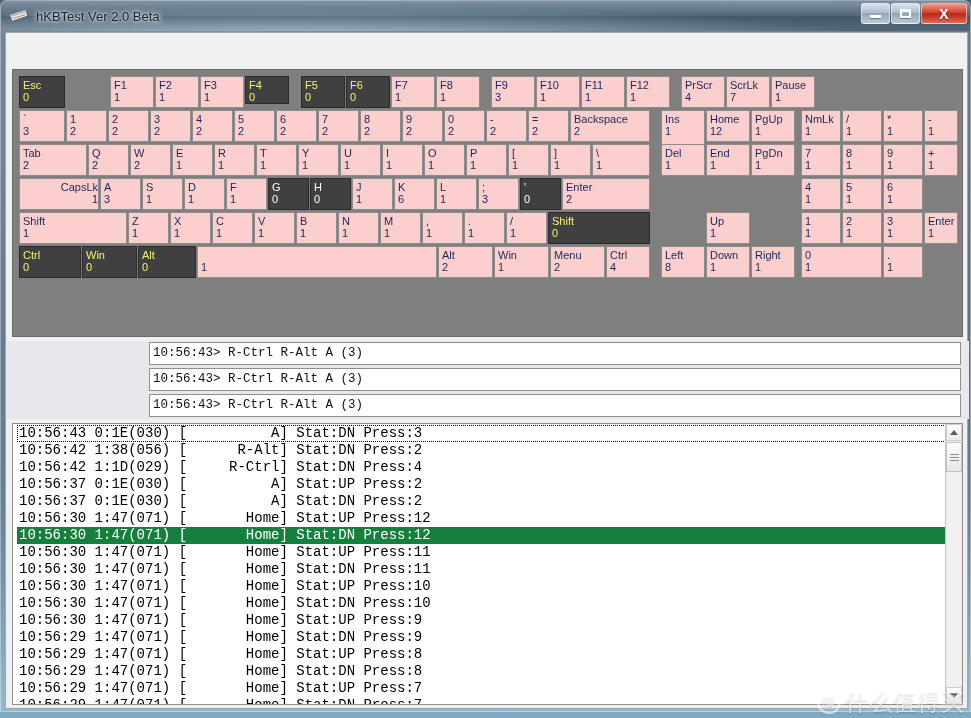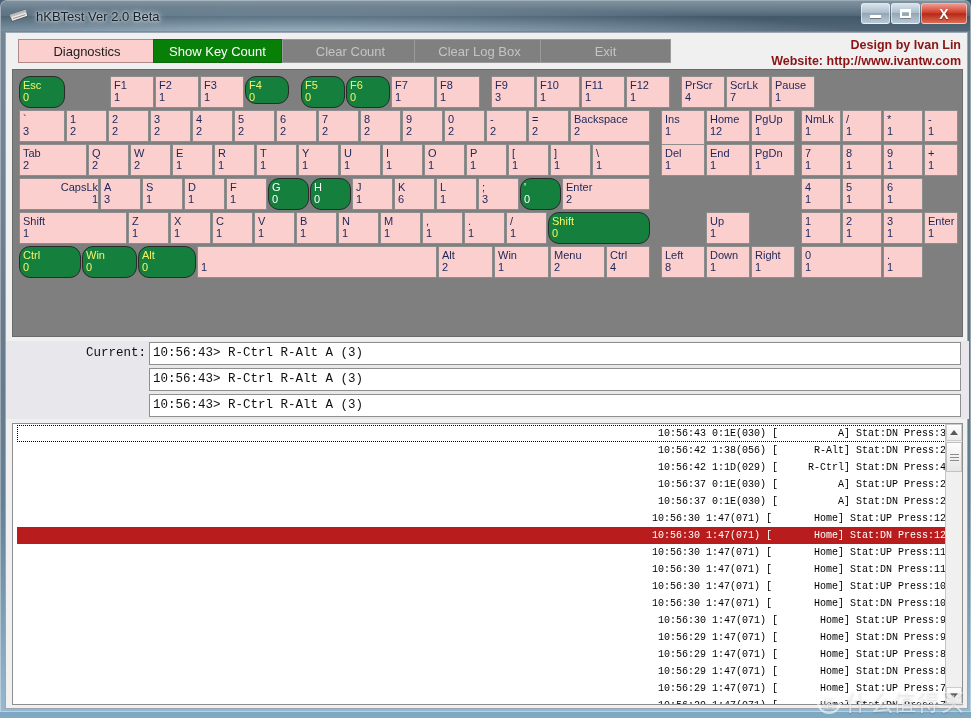--- a/index.html
+++ b/index.html
@@ -102,21 +102,21 @@
     background: #fbcfcd;
     border: 1px solid #8d8d8d;
     color: #1b2559;
     font-size: 11px;
     line-height: 12px;
     padding: 2px 0 0 3px;
     overflow: hidden;
   }
   .key .lbl { display:block; white-space: nowrap; }
   .key .cnt { display:block; white-space: nowrap; }
-  .key.dark { background: #15803d; border-color: #2a2a2a; border-radius: 11px; }
+  .key.dark { background: #404040; border-color: #2a2a2a; }
   .key.dark.y { color: #f3f36a; }
   .key.dark.w { color: #ffffff; }
 
   
   #statuswrap { position: absolute; left: 0; top: 308px; width: 963px; height: 78px; background: #e8e8ec; }
   .srow { position: relative; height: 25px; margin-top: 1px; }
   .slabel {
     position: absolute; left: 0; width: 140px; text-align: right;
     font-family: "Liberation Mono", monospace; font-size: 12.5px;
     color: #101010; line-height: 23px;
@@ -131,28 +131,27 @@
 
   
   #logwrap {
     position: absolute; left: 6px; top: 390px; width: 951px; height: 282px;
     background: #ffffff; border: 1px solid #8f8f8f;
     overflow: hidden;
   }
   #loglist {
     position: absolute; left: 0; top: 0; width: 933px; height: 217px;
     font-family: "Liberation Mono", monospace;
-    font-size: 10px; line-height: 17px;
+    font-size: 14px; line-height: 17px;
     color: #000; white-space: pre;
     padding: 1px 0 0 4px;
-    text-align: right;
   }
   .logline { height: 17px; padding-left: 2px; }
   .logline.focus { outline: 1px dotted #000; outline-offset: -1px; }
-  .logline.sel { background: #b91c1c; color: #ffffff; }
+  .logline.sel { background: #15803d; color: #ffffff; }
 
   
   #vscroll {
     position: absolute; right: 0; top: 0; width: 17px; height: 280px;
     background: #f0f0f0; border-left: 1px solid #c4c4c4;
   }
   .sbbtn {
     position: absolute; left: 0; width: 16px; height: 17px;
     background: linear-gradient(180deg,#fdfdfd 0%, #ececec 100%);
     border: 1px solid #cdcdcd;
@@ -213,33 +212,20 @@
           </div>
         <div class="wbtn">
             <span class="sq"></span>
           </div>
         <div class="wbtn close">X</div>
       </div>
     </div>
 
     <div id="client">
 
-      <div id="toolbar">
-        <div id="toolbar-buttons">
-            <div class="tbtn pink" style="left: 12px; width: 138px;">Diagnostics</div>
-            <div class="tbtn green" style="left: 147px; width: 129px;">Show Key Count</div>
-            <div class="tbtn disabled" style="left: 276px; width: 137px;">Clear Count</div>
-            <div class="tbtn disabled" style="left: 408px; width: 131px;">Clear Log Box</div>
-            <div class="tbtn disabled" style="left: 534px; width: 131px;">Exit</div>
-          </div>
-        <div id="credit">
-          <div>Design by Ivan Lin</div>
-          <div>Website: http://www.ivantw.com</div>
-        </div>
-      </div>
 
       <div id="kbpanel">
           <div class="key dark y" style="left: 6px; top: 6px; width: 46px; height: 32px;">
             <span class="lbl">Esc</span>
             <span class="cnt">0</span>
           </div>
           <div class="key" style="left: 97px; top: 6px; width: 44px; height: 32px;">
             <span class="lbl">F1</span>
             <span class="cnt">1</span>
           </div>
@@ -648,21 +634,20 @@
             <span class="cnt">1</span>
           </div>
           <div class="key" style="left: 870px; top: 176px; width: 40px; height: 32px;">
             <span class="lbl">.</span>
             <span class="cnt">1</span>
           </div>
         </div>
 
       <div id="statuswrap">
           <div class="srow">
-            <div class="slabel">Current:</div>
             <div class="sfield">10:56:43&gt; R-Ctrl R-Alt A (3)</div>
           </div>
           <div class="srow">
             <div class="sfield">10:56:43&gt; R-Ctrl R-Alt A (3)</div>
           </div>
           <div class="srow">
             <div class="sfield">10:56:43&gt; R-Ctrl R-Alt A (3)</div>
           </div>
         </div>
 

